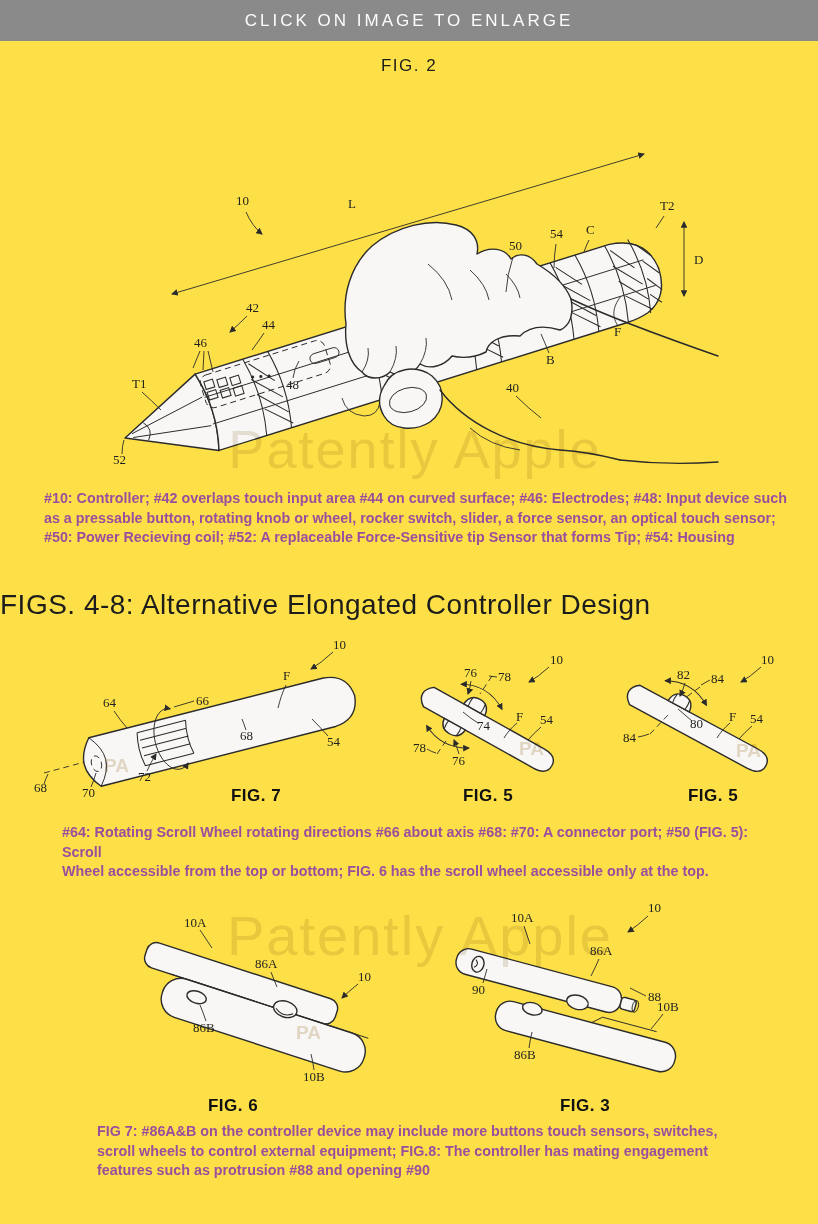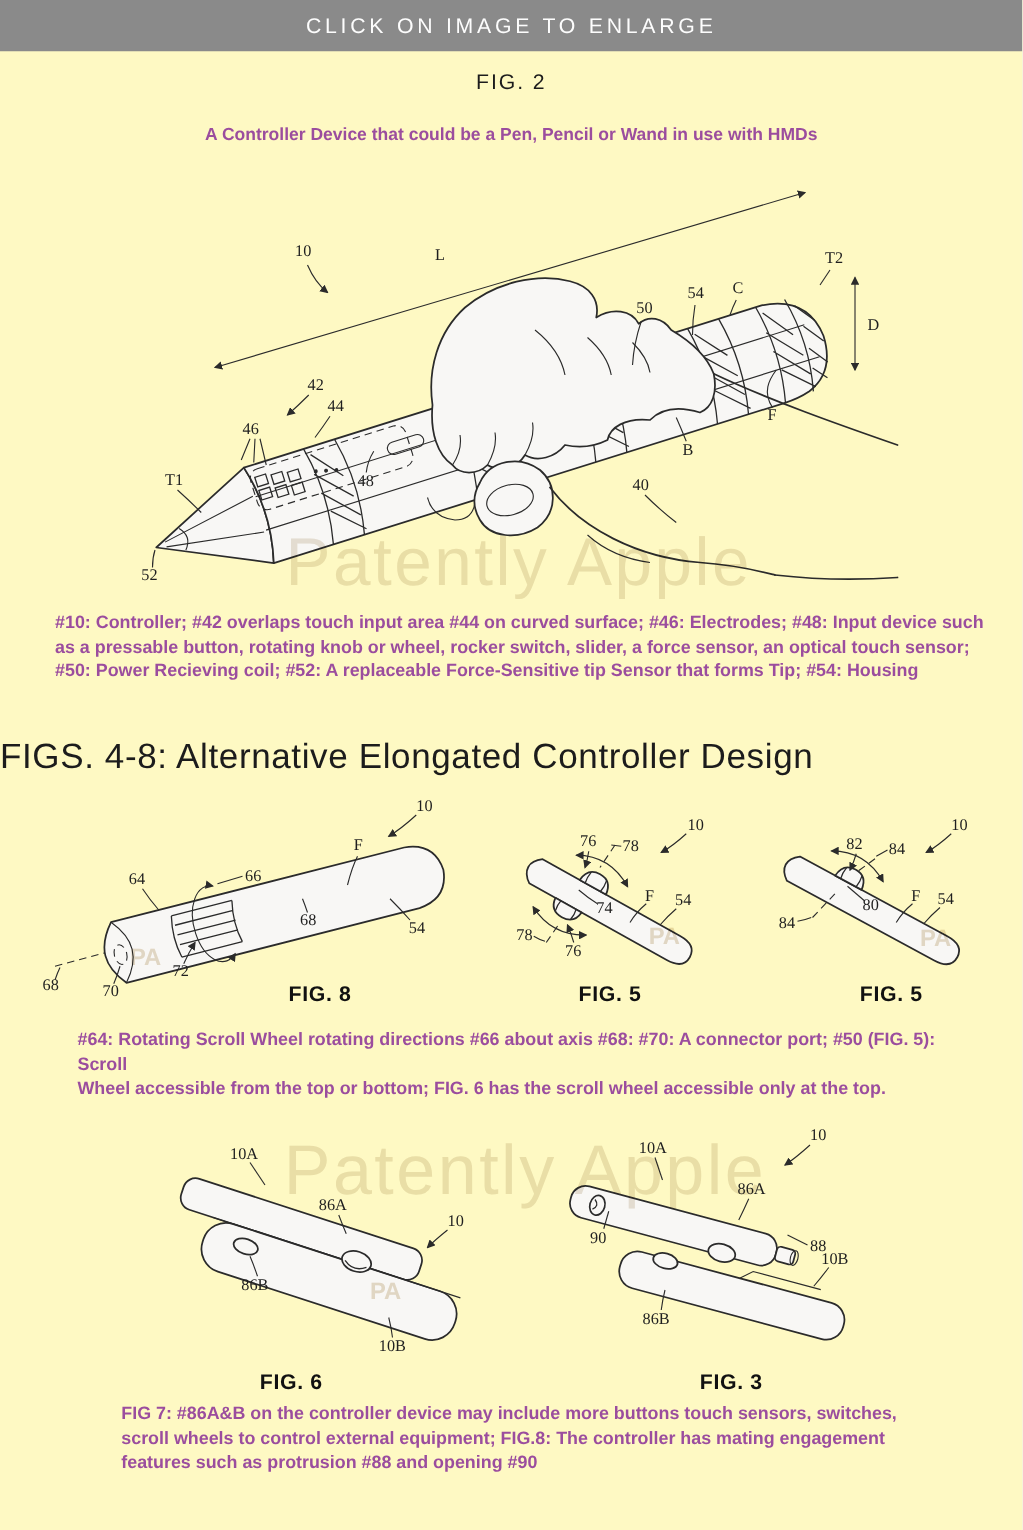--- a/index.html
+++ b/index.html
@@ -1,17 +1,17 @@
 <!DOCTYPE html>
 <html><head>
 <meta charset="utf-8">
 <style>
   html,body{margin:0;padding:0;}
   body{font-family:"Liberation Sans",sans-serif;background:#e9e9e9;}
-  #page{position:relative;width:818px;height:1224px;background:#fef9c3;margin:0 auto;overflow:hidden;}
+  #page{position:relative;width:818px;height:1224px;background:#fde047;margin:0 auto;overflow:hidden;}
   #banner{position:absolute;left:0;top:0;width:818px;height:41px;background:#8a8a8a;
           display:flex;align-items:center;justify-content:center;}
   #banner span{color:#fdfdfd;font-size:17px;letter-spacing:3px;font-weight:400;}
   .h-fig2{position:absolute;left:0;top:56px;width:818px;text-align:center;
           font-size:17px;letter-spacing:1.5px;color:#1c1c1c;font-weight:500;}
   .subtitle{position:absolute;left:0;top:99px;width:818px;text-align:center;
           font-size:14px;font-weight:700;color:#9b4d9e;}
   .pcap{position:absolute;color:#9b4d9e;font-weight:700;font-size:14.3px;line-height:19.6px;
           white-space:pre-line;}
   #caption-fig2{left:44px;top:489px;width:750px;}
@@ -37,21 +37,20 @@
 </head>
 <body>
 
 <div id="page">
 
   <div id="banner">
     <span>CLICK ON IMAGE TO ENLARGE</span>
   </div>
 
   <div class="h-fig2">FIG. 2</div>
-  <div class="subtitle">A Controller Device that could be a Pen, Pencil or Wand in use with HMDs</div>
 
   <svg style="top:128px" width="818" height="358" viewBox="0 0 818 358">
     <defs>
       <marker id="ah" viewBox="0 0 10 10" refX="8.5" refY="5" markerWidth="7.5" markerHeight="7.5" orient="auto-start-reverse">
         <path d="M0,0 L10,5 L0,10 z" fill="#2b2b2b"></path>
       </marker>
     </defs>
 
     <g>
       <line class="ld" x1="172" y1="166" x2="644" y2="26" marker-start="url(#ah)" marker-end="url(#ah)" stroke-width="1.3"></line>
@@ -250,21 +249,21 @@
       <text class="ref" x="729" y="91">F</text>
       <path class="ld" d="M 730,93 C 724,98 720,103 717,108"></path>
       <text class="ref" x="750" y="93">54</text>
       <path class="ld" d="M 752,96 Q 745,102 739,109"></path>
       <text class="ref" x="761" y="34">10</text>
       <path class="ld" d="M 761,37 Q 750,47 741,52" marker-end="url(#ah)"></path>
       <text class="pa" x="736" y="127">PA</text>
     </g>
   </svg>
 
-  <div class="figlabel" style="left:256px;top:786px">FIG. 8</div>
+  <div class="figlabel" style="left:256px;top:786px">FIG. 7</div>
   <div class="figlabel" style="left:488px;top:786px">FIG. 5</div>
   <div class="figlabel" style="left:713px;top:786px">FIG. 5</div>
 
   <div class="pcap" id="caption-figs46">#64: Rotating Scroll Wheel rotating directions #66 about axis #68: #70: A connector port; #50 (FIG. 5): Scroll
 Wheel accessible from the top or bottom; FIG. 6 has the scroll wheel accessible only at the top.</div>
 
   <svg style="top:880px" width="818" height="215" viewBox="0 0 818 215">
 
     <g>
       <g transform="translate(150,60) rotate(18)">

